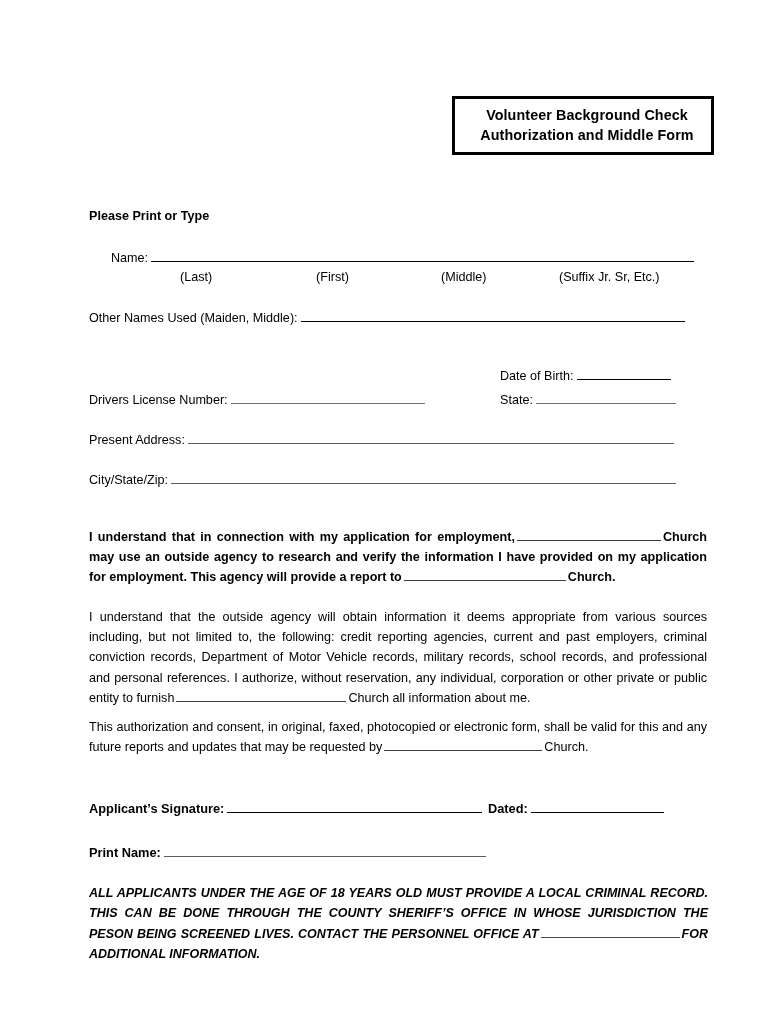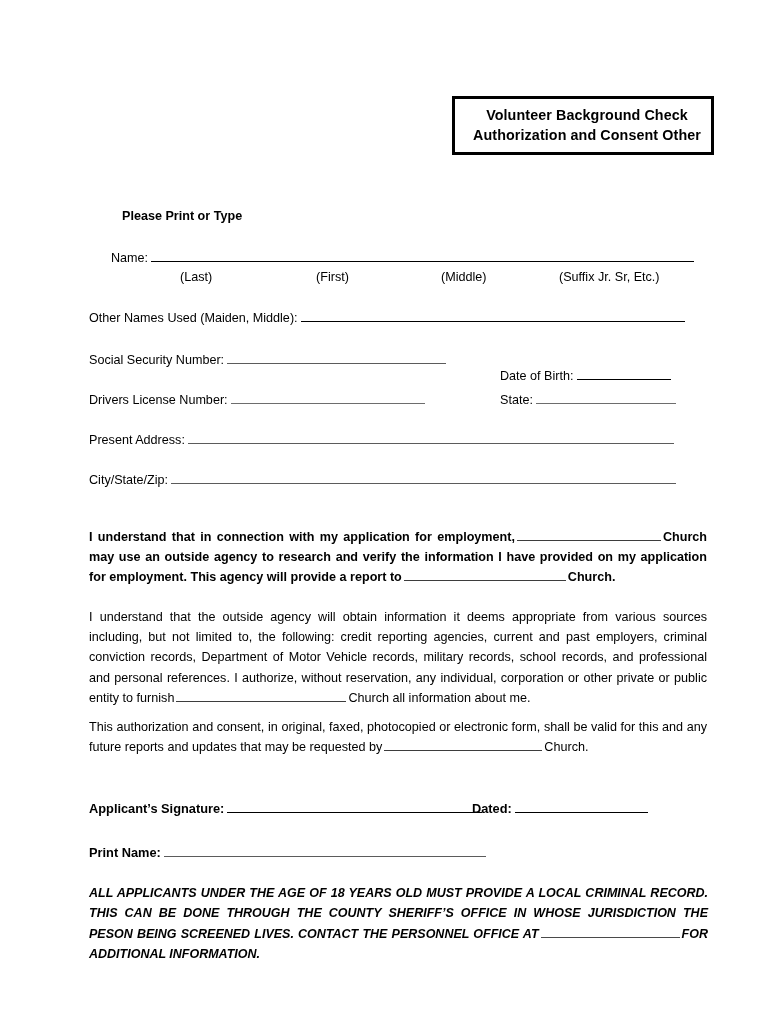--- a/index.html
+++ b/index.html
@@ -39,21 +39,20 @@
     white-space: nowrap;
   }
 
   
   .band {
     position: absolute;
     left: 89px;
     width: 592px;
     font-size: 12.6px;
     line-height: 16px;
-    margin-left: 33px;
   }
 
   .bold { font-weight: bold; }
 
   
   .row {
     position: absolute;
     left: 89px;
     font-size: 12.6px;
     line-height: 16px;
@@ -124,43 +123,40 @@
   }
   .notice .inline-blank { border-bottom: 1.4px solid #4a4a4a; }
 </style>
 </head>
 <body>
 
 <div class="page">
 
   <div class="title-box">
     <div class="title-line">Volunteer Background Check</div>
-    <div class="title-line">Authorization and Consent Other</div>
+    <div class="title-line">Authorization and Middle Form</div>
   </div>
 
   <div class="band bold" style="top:208px;">Please Print or Type</div>
 
   <div class="row" style="top:248px;margin-left:22px;">
     <span class="lbl">Name:</span><span class="rule" style="width:543px;"></span>
   </div>
 
   <div class="captions" style="top:269px;">
     <span style="left:91px;">(Last)</span>
     <span style="left:227px;">(First)</span>
     <span style="left:352px;">(Middle)</span>
     <span style="left:470px;">(Suffix Jr. Sr, Etc.)</span>
   </div>
 
   <div class="row" style="top:308px;">
     <span class="lbl">Other Names Used (Maiden, Middle):</span><span class="rule" style="width:384px;"></span>
   </div>
 
-  <div class="row" style="top:350px;">
-    <span class="lbl">Social Security Number:</span><span class="rule thin" style="width:219px;"></span>
-  </div>
   <div class="row" style="left:500px; top:350px;margin-top:16px;">
     <span class="lbl">Date of Birth:</span><span class="rule" style="width:94px;"></span>
   </div>
 
   <div class="row" style="top:390px;">
     <span class="lbl">Drivers License Number:</span><span class="rule dotted-ish" style="width:194px;"></span>
   </div>
   <div class="row" style="top:430px;">
     <span class="lbl">Present Address:</span><span class="rule thin" style="width:486px;"></span>
   </div>
@@ -181,21 +177,21 @@
     <span>I understand that the outside agency will obtain information it deems appropriate from various sources including, but not limited to, the following: credit reporting agencies, current and past employers, criminal conviction records, Department of Motor Vehicle records, military records, school records, and professional and personal references. I authorize, without reservation, any individual, corporation or other private or public entity to furnish</span><span class="inline-blank" style="width:170px;"></span><span>Church all information about me.</span>
   </div>
 
   <div class="para" style="top:717px;">
     <span>This authorization and consent, in original, faxed, photocopied or electronic form, shall be valid for this and any future reports and updates that may be requested by</span><span class="inline-blank" style="width:158px;"></span><span>Church.</span>
   </div>
 
   <div class="sig-row" style="top:799px;">
     <span>Applicant’s Signature:</span><span class="rule" style="width:255px;"></span>
   </div>
-  <div class="sig-row" style="left:472px; top:799px;">
+  <div class="sig-row" style="left:488px; top:799px;">
     <span>Dated:</span><span class="rule" style="width:133px;"></span>
   </div>
 
   <div class="sig-row" style="top:843px;">
     <span>Print Name:</span><span class="rule thin" style="width:322px;"></span>
   </div>
 
   <div class="notice" style="top:883px;">
     <span>ALL APPLICANTS UNDER THE AGE OF 18 YEARS OLD MUST PROVIDE A LOCAL CRIMINAL RECORD. THIS CAN BE DONE THROUGH THE COUNTY SHERIFF’S OFFICE IN WHOSE JURISDICTION THE PESON BEING SCREENED LIVES. CONTACT THE PERSONNEL OFFICE AT</span><span class="inline-blank" style="width:139px;"></span><span>FOR ADDITIONAL INFORMATION.</span>
   </div>

